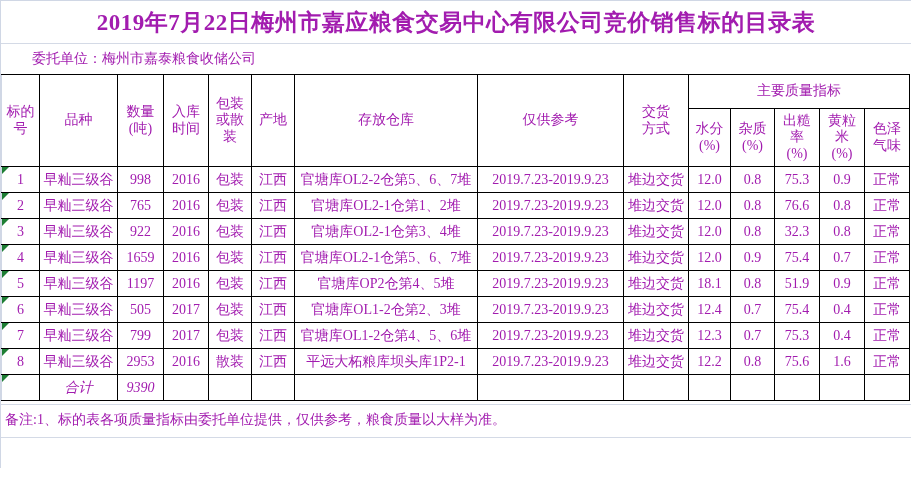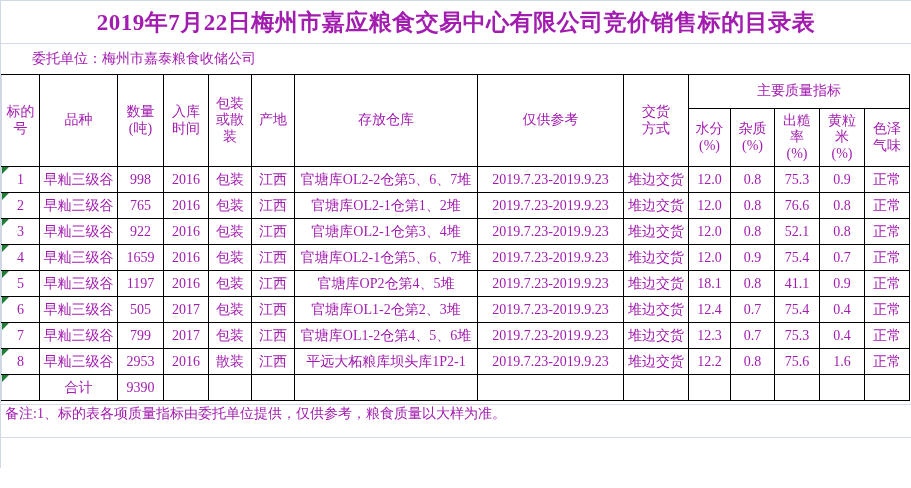--- a/index.html
+++ b/index.html
@@ -33,31 +33,31 @@
     overflow:hidden; position:relative;
   }
   table.catalog th:first-child, table.catalog td:first-child {
     border-left:1px solid #d0d7e5;
     margin-left:28px;
   }
   table.catalog th { white-space:pre-line; line-height:1.15; }
   tr.hdr-group th { height:34px; }
   tr.hdr-sub th { height:58px; }
   tr.data-row td { height:26px; }
-  tr.total-row td { height:26px; }
+  tr.total-row td { height:26px;font-style:italic; }
   td.num { font-size:13.5px; }
   td.warehouse { font-size:13.5px;margin-left:38px; }
   td.ddate { font-size:13.5px; letter-spacing:0; }
   .tri::before {
     content:""; position:absolute; top:0; left:0; width:0; height:0;
     border-top:7px solid #1e7e34; border-right:7px solid transparent;
   }
   .post-gap { height:4px; border-bottom:1px solid #d4dae6; width:100%; }
   .note-row {
-    height:30px; display:flex; 
+    height:30px; display:flex; align-items:center;
     padding-left:4px; font-size:14px;
   }
   .bottom-line { border-top:1px solid #d4dae6; width:100%; margin-top:2px; }
 </style>
 </head>
 <body>
 
 <div class="page">
 
   <div class="title-row">
@@ -158,21 +158,21 @@
         <td>早籼三级谷</td>
         <td class="num">922</td>
         <td class="num">2016</td>
         <td>包装</td>
         <td>江西</td>
         <td class="warehouse">官塘库OL2-1仓第3、4堆</td>
         <td class="ddate">2019.7.23-2019.9.23</td>
         <td>堆边交货</td>
         <td class="num">12.0</td>
         <td class="num">0.8</td>
-        <td class="num">52.1</td>
+        <td class="num">32.3</td>
         <td class="num">0.8</td>
         <td>正常</td>
       </tr>
       <tr class="data-row">
         <td class="tri num">4</td>
         <td>早籼三级谷</td>
         <td class="num">1659</td>
         <td class="num">2016</td>
         <td>包装</td>
         <td>江西</td>
@@ -190,21 +190,21 @@
         <td>早籼三级谷</td>
         <td class="num">1197</td>
         <td class="num">2016</td>
         <td>包装</td>
         <td>江西</td>
         <td class="warehouse">官塘库OP2仓第4、5堆</td>
         <td class="ddate">2019.7.23-2019.9.23</td>
         <td>堆边交货</td>
         <td class="num">18.1</td>
         <td class="num">0.8</td>
-        <td class="num">41.1</td>
+        <td class="num">51.9</td>
         <td class="num">0.9</td>
         <td>正常</td>
       </tr>
       <tr class="data-row">
         <td class="tri num">6</td>
         <td>早籼三级谷</td>
         <td class="num">505</td>
         <td class="num">2017</td>
         <td>包装</td>
         <td>江西</td>

